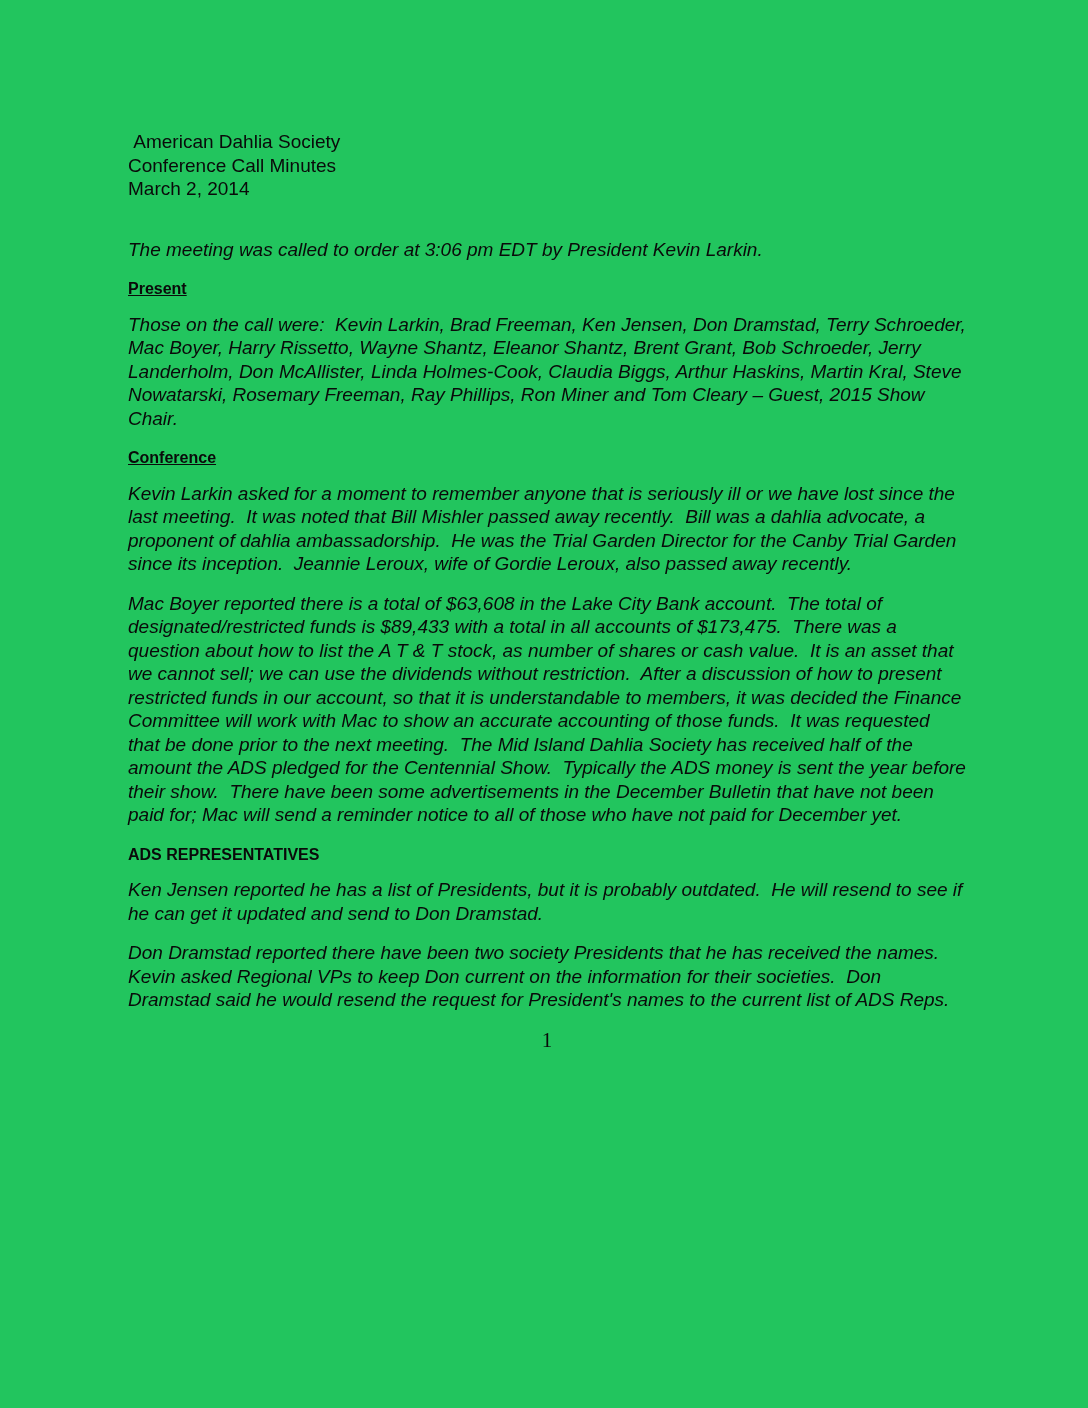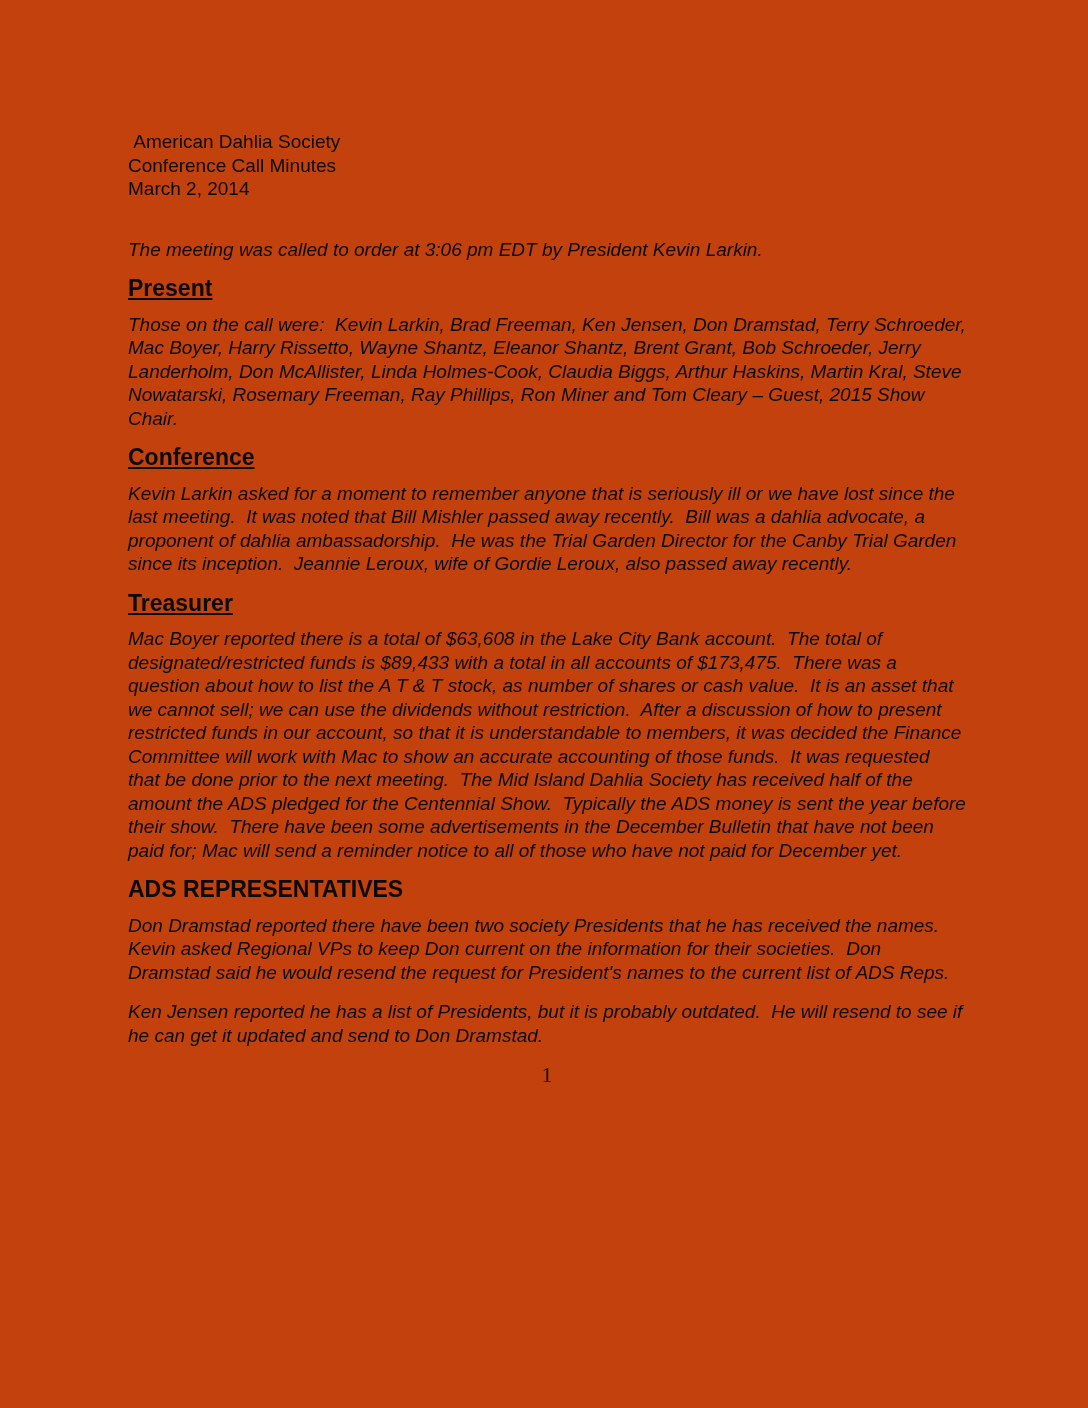--- a/index.html
+++ b/index.html
@@ -5,21 +5,21 @@
   html, body {
     margin: 0;
     padding: 0;
     background: #ffffff;
   }
   .page {
     position: relative;
     width: 1088px;
     height: 1408px;
     box-sizing: border-box;
-    background: #c2410c;
+    background: #22c55e;
     padding: 130px 120px 0 128px;
     font-family: "Liberation Sans", sans-serif;
     font-size: 19px;
     line-height: 23.5px;
     color: #0a0a0a;
     overflow: hidden;
   }
   .content {
     width: 838px;
   }
@@ -29,21 +29,21 @@
   .header-block div {
     white-space: pre-wrap;
   }
   p.para {
     margin: 0 0 16px 0;
     white-space: pre-wrap;
     font-style: italic;
   }
   .heading {
     font-weight: bold;
-    font-size: 23px;
+    font-size: 16px;
     line-height: 23.5px;
     margin: 0 0 12px 0;
   }
   .heading.underlined {
     text-decoration: underline;
   }
   .heading.spaced {
     margin-top: 9px;
   }
   .page-number {
@@ -74,26 +74,25 @@
     </div>
 
     <div>
       <div class="heading underlined">Conference</div>
       <p class="para">Kevin Larkin asked for a moment to remember anyone that is seriously ill or we have lost since the last meeting.  It was noted that Bill Mishler passed away recently.  Bill was a dahlia advocate, a proponent of dahlia ambassadorship.  He was the Trial Garden Director for the Canby Trial Garden since its inception.  Jeannie Leroux, wife of Gordie Leroux, also passed away recently.</p>
     </div>
 
 
 
     <div>
-      <div class="heading underlined spaced">Treasurer</div>
       <p class="para">Mac Boyer reported there is a total of $63,608 in the Lake City Bank account.  The total of designated/restricted funds is $89,433 with a total in all accounts of $173,475.  There was a question about how to list the A T &amp; T stock, as number of shares or cash value.  It is an asset that we cannot sell; we can use the dividends without restriction.  After a discussion of how to present restricted funds in our account, so that it is understandable to members, it was decided the Finance Committee will work with Mac to show an accurate accounting of those funds.  It was requested that be done prior to the next meeting.  The Mid Island Dahlia Society has received half of the amount the ADS pledged for the Centennial Show.  Typically the ADS money is sent the year before their show.  There have been some advertisements in the December Bulletin that have not been paid for; Mac will send a reminder notice to all of those who have not paid for December yet.</p>
     </div>
 
     <div>
       <div class="heading spaced">ADS REPRESENTATIVES</div>
+      <p class="para">Ken Jensen reported he has a list of Presidents, but it is probably outdated.  He will resend to see if he can get it updated and send to Don Dramstad.</p>
       <p class="para">Don Dramstad reported there have been two society Presidents that he has received the names.  Kevin asked Regional VPs to keep Don current on the information for their societies.  Don Dramstad said he would resend the request for President's names to the current list of ADS Reps.</p>
-      <p class="para">Ken Jensen reported he has a list of Presidents, but it is probably outdated.  He will resend to see if he can get it updated and send to Don Dramstad.</p>
     </div>
 
     <div class="page-number">1</div>
 
   </div>
 </div>
 
 </body></html>

